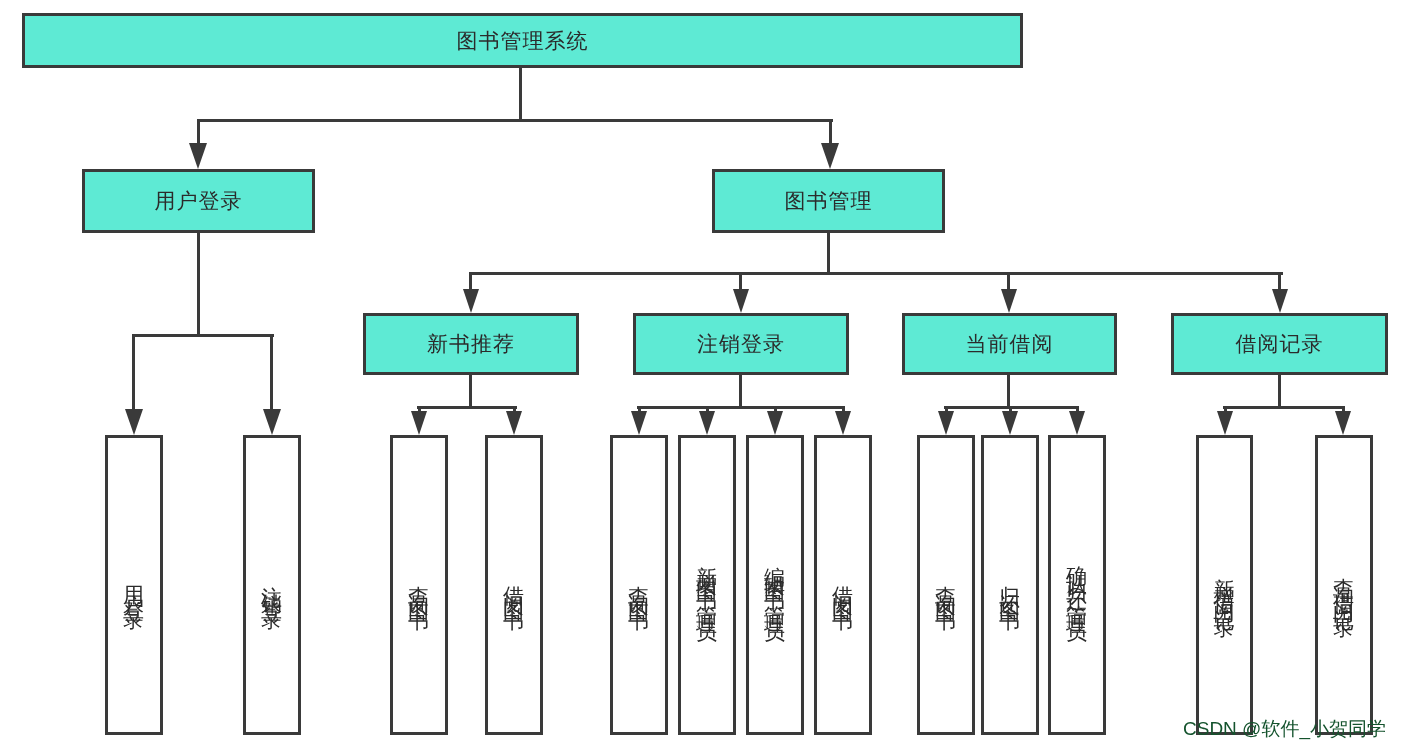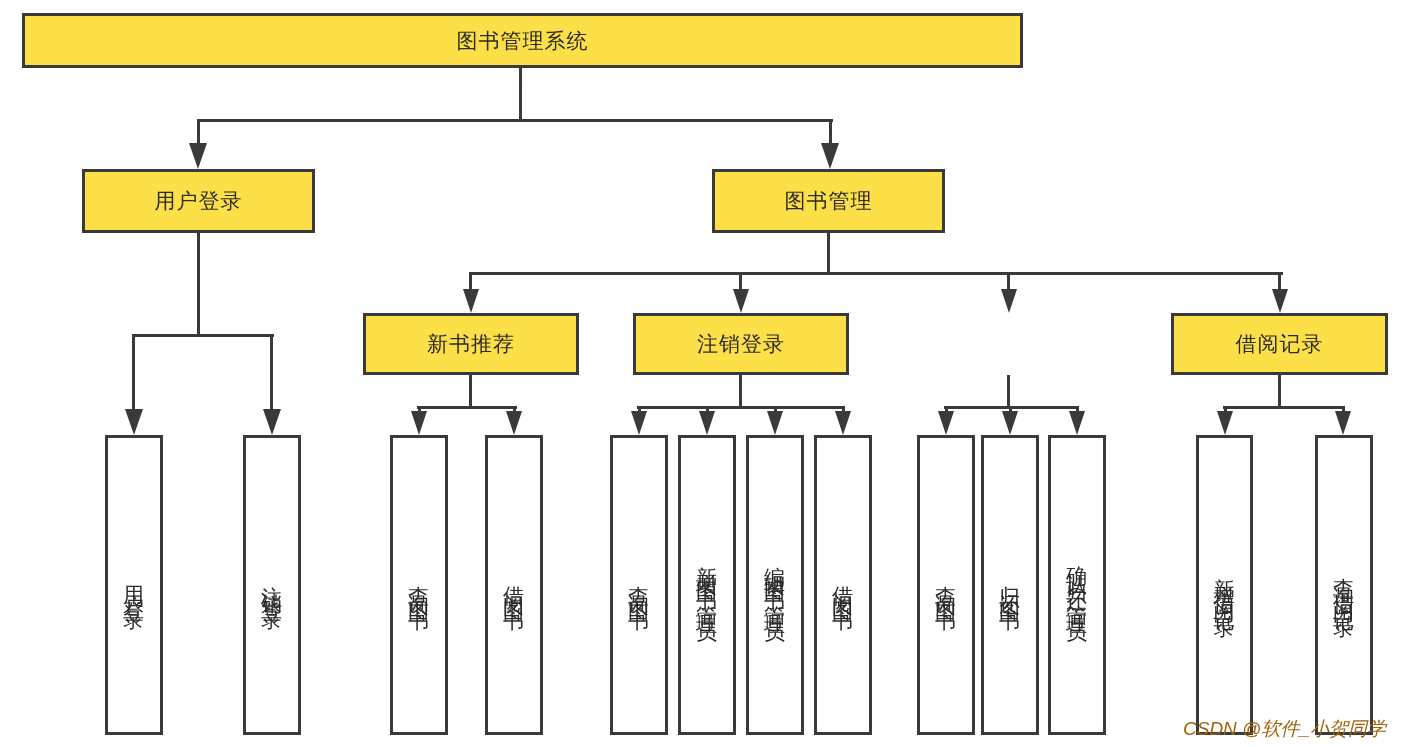--- a/index.html
+++ b/index.html
@@ -1,21 +1,21 @@
 <!DOCTYPE html>
 <html><head>
 <meta charset="utf-8">
 <style>
   html,body{margin:0;padding:0;background:#fff;}
   .canvas{
     position:relative;width:1405px;height:747px;background:#fff;overflow:hidden;
     font-family:"Liberation Sans","DejaVu Sans",sans-serif;color:#2b2b2b;
   }
   .node{
-    position:absolute;background:#fde047;border:3px solid #3a3a3a;box-sizing:border-box;
+    position:absolute;background:#5eead4;border:3px solid #3a3a3a;box-sizing:border-box;
     display:flex;align-items:center;justify-content:center;
     font-size:21px;color:#2b2b2b;letter-spacing:1px;
   }
   .vnode{
     position:absolute;background:#fff;border:3px solid #3a3a3a;box-sizing:border-box;
     display:flex;align-items:center;justify-content:center;
     writing-mode:vertical-rl;text-orientation:mixed;
     font-size:21px;line-height:1;letter-spacing:8px;color:#2b2b2b;
   }
   .ln{position:absolute;background:#3a3a3a;}
@@ -35,36 +35,37 @@
   .n-br0{left:363px;top:313px;width:216px;height:62px;}
   .n-br1{left:633px;top:313px;width:216px;height:62px;}
   .n-br2{left:902px;top:313px;width:215px;height:62px;}
   .n-br3{left:1171px;top:313px;width:217px;height:62px;}
   .lf{top:435px;width:58px;height:300px;}
   .lf0{left:105px;} .lf1{left:243px;} .lf2{left:390px;} .lf3{left:485px;}
   .lf4{left:610px;} .lf5{left:678px;} .lf6{left:746px;} .lf7{left:814px;}
   .lf8{left:917px;} .lf9{left:981px;} .lf10{left:1048px;}
   .lf11{left:1196px;width:57px;} .lf12{left:1315px;}
   .watermark{
-    position:absolute;left:1183px;top:716px;font-size:19px;color:#a16207;
-    white-space:nowrap;z-index:5;letter-spacing:0;font-style:italic;
+    position:absolute;left:1183px;top:716px;font-size:19px;color:#14532d;
+    white-space:nowrap;z-index:5;letter-spacing:0;
   }
 </style>
 </head>
 <body>
 
 <div class="canvas">
 
   <div class="node n-root">图书管理系统</div>
 
   <div class="node n-user">用户登录</div>
   <div class="node n-mgmt">图书管理</div>
 
   <div class="node n-br0">新书推荐</div>
   <div class="node n-br1">注销登录</div>
+  <div class="node n-br2">当前借阅</div>
   <div class="node n-br3">借阅记录</div>
 
   <div class="vnode lf lf0">用户登录</div>
   <div class="vnode lf lf1">注销登录</div>
   <div class="vnode lf lf2">查询图书</div>
   <div class="vnode lf lf3">借阅图书</div>
   <div class="vnode lf lf4">查询图书</div>
   <div class="vnode lf lf5">新增图书（管理员）</div>
   <div class="vnode lf lf6">编辑图书（管理员）</div>
   <div class="vnode lf lf7">借阅图书</div>

